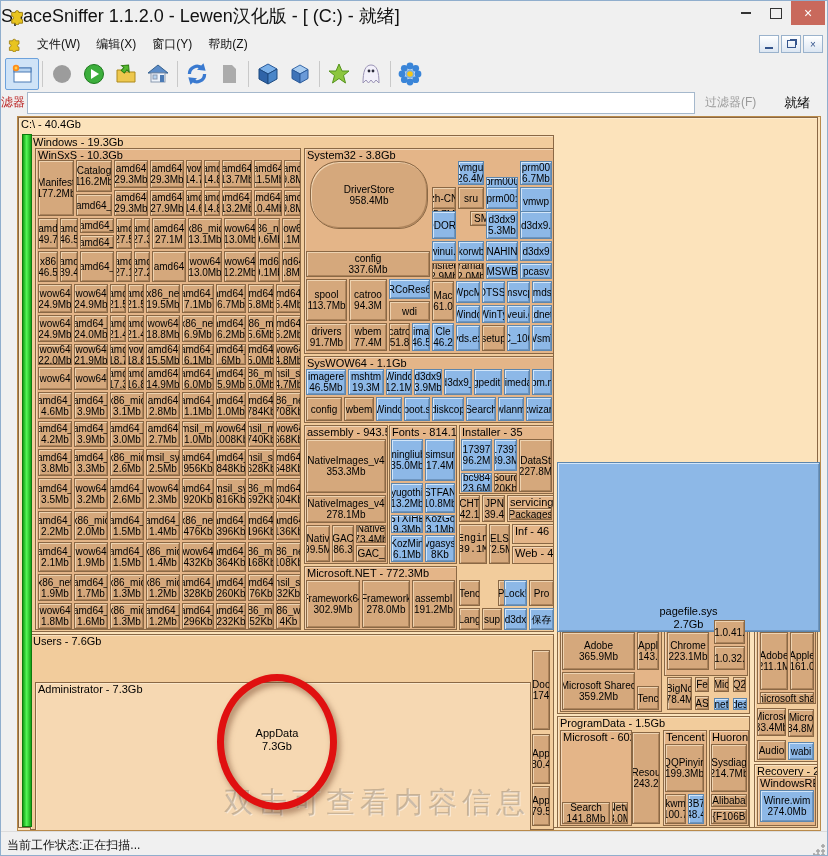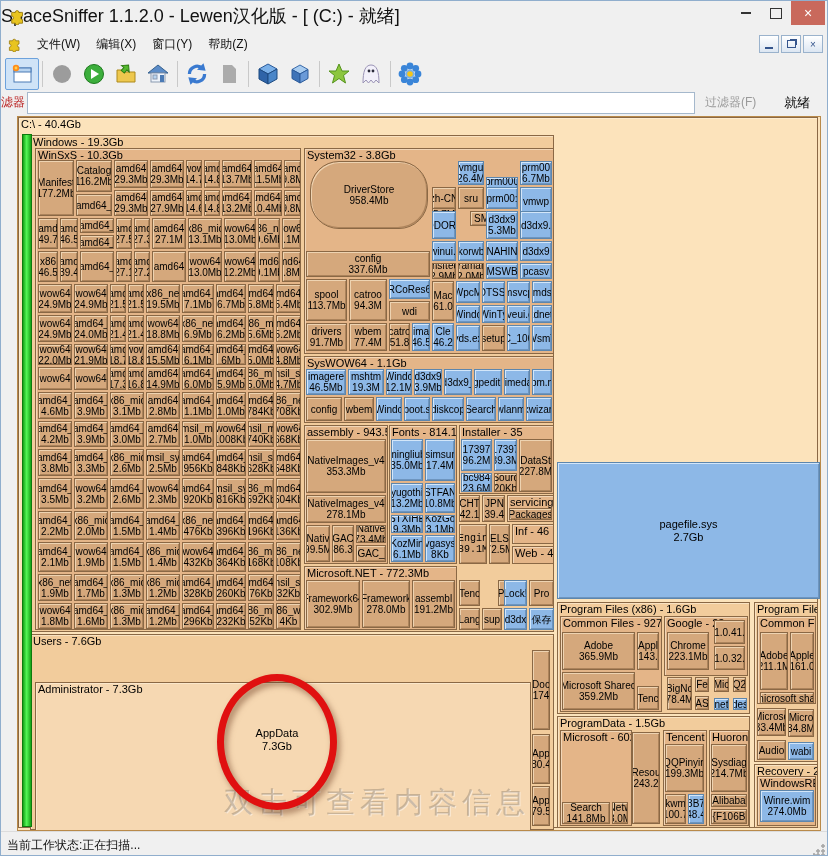--- a/index.html
+++ b/index.html
@@ -1180,21 +1180,21 @@
       <span>174</span>
     </div>
     <div class="cell dir" style="left: 514px; top: 617px; width: 18px; height: 50px;">
       <span>App</span>
       <span>80.4</span>
     </div>
     <div class="cell dir" style="left: 514px; top: 669px; width: 18px; height: 40px;">
       <span>App</span>
       <span>79.5</span>
     </div>
-    <div class="cell file lg" style="left: 539px; top: 345px; width: 263px; height: 137px;">
+    <div class="cell file lg" style="left: 539px; top: 345px; width: 263px; height: 170px; justify-content: flex-end;">
       <span>pagefile.sys</span>
       <span>2.7Gb</span>
     </div>
     <div class="cell dir" style="left: 544px; top: 515px; width: 73px; height: 38px;">
       <span>Adobe</span>
       <span>365.9Mb</span>
     </div>
     <div class="cell dir" style="left: 619px; top: 515px; width: 22px; height: 38px;">
       <span>Appl</span>
       <span>143.</span>

